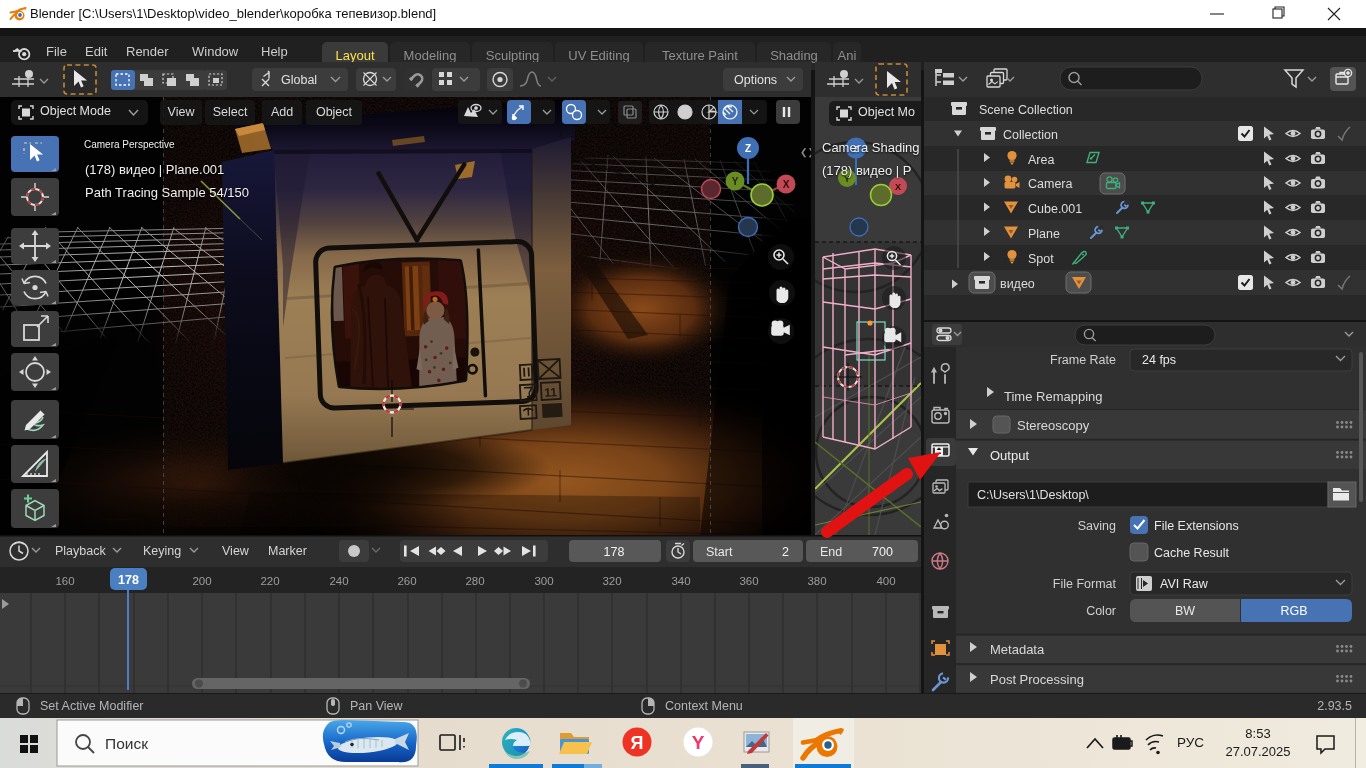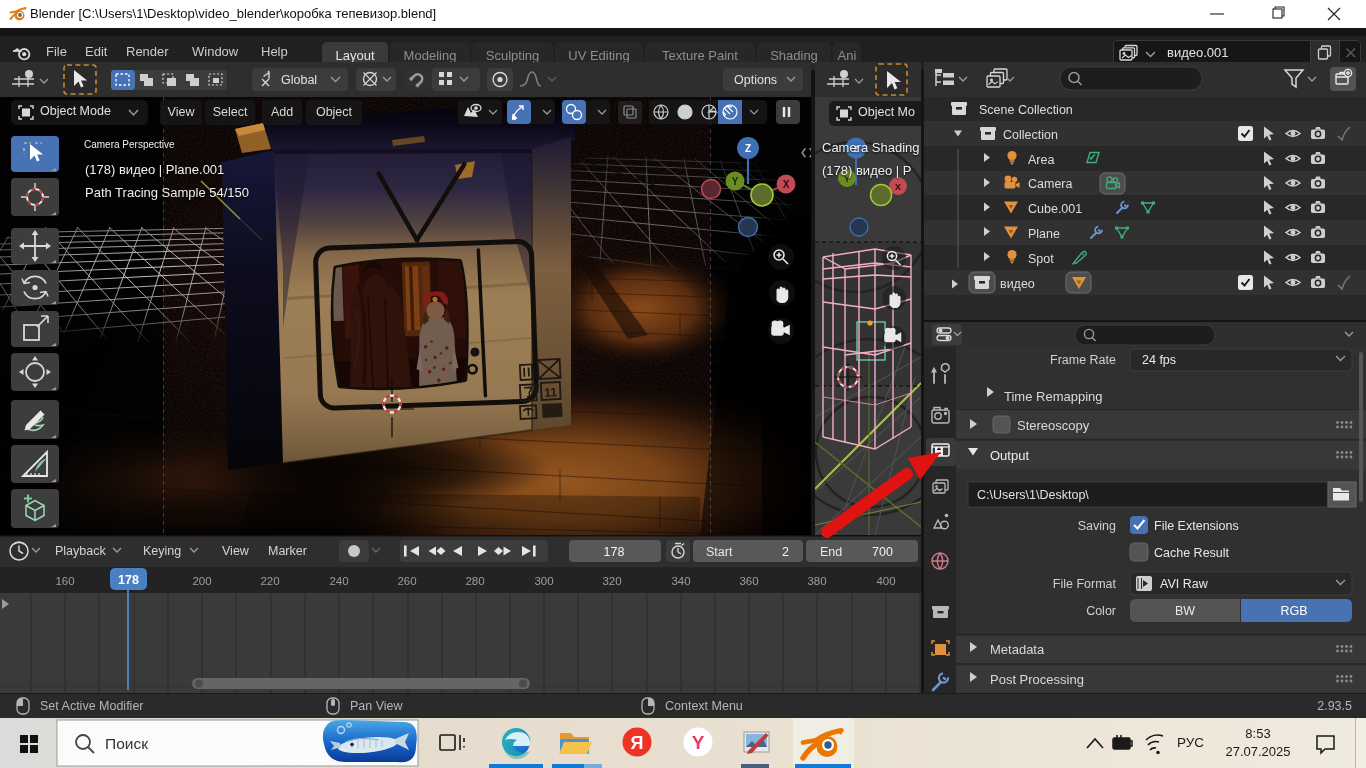--- a/index.html
+++ b/index.html
@@ -8,21 +8,21 @@
   .abs { position:absolute; }
   #page { position:relative; width:1366px; height:768px; }
   
   #titlebar { left:0; top:0; width:1366px; height:28px; background:#ffffff; color:#101010; }
   #titlebar .t { position:absolute; left:30px; top:6px; font-size:13px; }
   
   #topbar { left:0; top:28px; width:1366px; height:34px; background:#202020; color:#cccccc; font-size:13px;margin-top:8px; }
   .menu { position:absolute; top:8px; }
   .tab { position:absolute; top:6px; height:28px; border-radius:5px 5px 0 0; background:#272727;
          color:#8e8e8e; font-size:13px; text-align:center; line-height:27px; }
-  .tab.on { background:#3a3a3a; color:#e5e5e5; }
+  .tab.on { background:#3a3a3a; color:#fde047; }
   .pill { position:absolute; background:#3c3c3c; border-radius:4px; color:#d8d8d8; }
   
   #toolrow { left:0; top:62px; width:811px; height:35px; background:#2e2e2e; }
   #toolrow2 { left:815px; top:62px; width:106px; height:35px; background:#2e2e2e; }
   #outliner-h { left:924px; top:62px; width:442px; height:35px; background:#2e2e2e; }
   #viewport { left:0; top:97px; width:811px; height:438px; background:#000; }
   #miniview { left:815px; top:97px; width:106px; height:438px; background:#373737; overflow:hidden; }
   #outliner { left:924px; top:97px; width:442px; height:223px; background:#282828; }
   #props { left:924px; top:322px; width:442px; height:371px; background:#303030; }
   #timeline { left:0; top:535px; width:921px; height:158px; background:#3a3a3a; }
@@ -65,42 +65,20 @@
     <div class="menu" style="left:126px">Render</div>
     <div class="menu" style="left:192px">Window</div>
     <div class="menu" style="left:261px">Help</div>
     <div class="tab on" style="left:322px;width:66px">Layout</div>
     <div class="tab" style="left:390px;width:80px">Modeling</div>
     <div class="tab" style="left:472px;width:81px">Sculpting</div>
     <div class="tab" style="left:555px;width:88px">UV Editing</div>
     <div class="tab" style="left:645px;width:110px">Texture Paint</div>
     <div class="tab" style="left:757px;width:74px">Shading</div>
     <div class="tab" style="left:833px;width:28px;overflow:hidden">Ani</div>
-    <div class="abs" style="left:1113px;top:4px;width:248px;height:25px;background:#161616;border:1px solid #3a3a3a;border-radius:4px">
-      <svg class="abs" style="left:5px;top:3px" width="36" height="18" viewBox="0 0 36 18" fill="none" stroke="#d8d8d8" stroke-width="1.3">
-        <rect x="6" y="1.5" width="12" height="10" rx="1"></rect>
-        <rect x="3.5" y="3.8" width="12" height="10" rx="1" fill="#161616"></rect>
-        <rect x="1" y="6" width="12" height="10" rx="1" fill="#161616"></rect>
-        <circle cx="5" cy="9.5" r="1.4" fill="#d8d8d8" stroke="none"></circle>
-        <path d="M3 14 l3.5 -3 3 2.5 3 -2" stroke-width="1.2"></path>
-        <path d="M27 8 l4.5 4.5 4.5 -4.5" stroke="#9a9a9a" stroke-width="1.5" fill="none"></path>
-      </svg>
-      <div class="abs" style="left:53px;top:4px;font-size:13px;color:#e2e2e2">видео.001</div>
-      <div class="abs" style="left:196px;top:0;width:29px;height:23px;background:#2c2c2c;border-left:1px solid #3a3a3a">
-        <svg class="abs" style="left:6px;top:4px" width="16" height="16" viewBox="0 0 16 16" fill="none" stroke="#cfcfcf" stroke-width="1.3">
-          <rect x="4.5" y="1" width="9" height="10" rx="1"></rect>
-            <rect x="1.5" y="4" width="9" height="10" rx="1" fill="#2c2c2c"></rect>
-        </svg>
-      </div>
-      <div class="abs" style="left:225px;top:0;width:22px;height:23px;border-left:1px solid #3a3a3a">
-        <svg class="abs" style="left:5px;top:6px" width="12" height="12" viewBox="0 0 12 12">
-            <path d="M1.5 1.5 L10 10 M10 1.5 L1.5 10" stroke="#555" stroke-width="1.7"></path>
-          </svg>
-      </div>
-    </div>
   </div>
   <div class="abs" id="toolrow">
     <svg class="abs" style="left:0;top:0" width="811" height="35" viewBox="0 0 811 35">
 
       <g stroke="#d0d0d0" stroke-width="1.3" fill="none">
         <path d="M12 22 h22 M14 17 h20 M19 14 v11 M28 14 v11"></path>
         <circle cx="29" cy="12" r="4" fill="#d0d0d0" stroke="none"></circle>
         <path d="M40 17 l4 4 4 -4" stroke="#9a9a9a"></path>
       </g>
 

